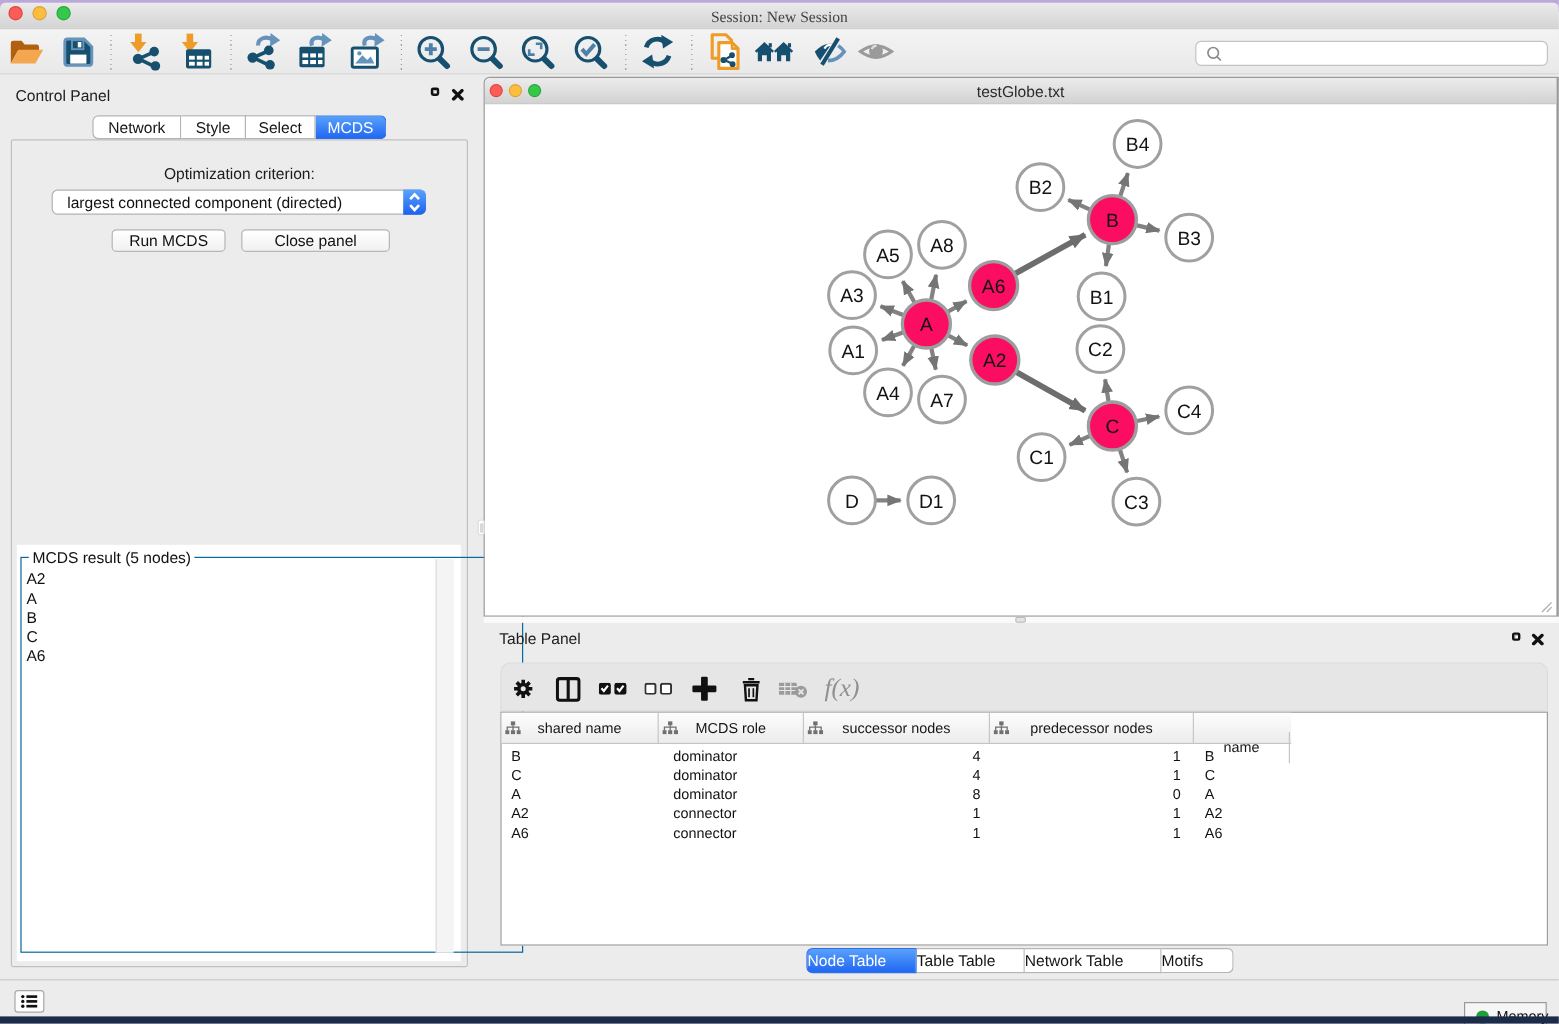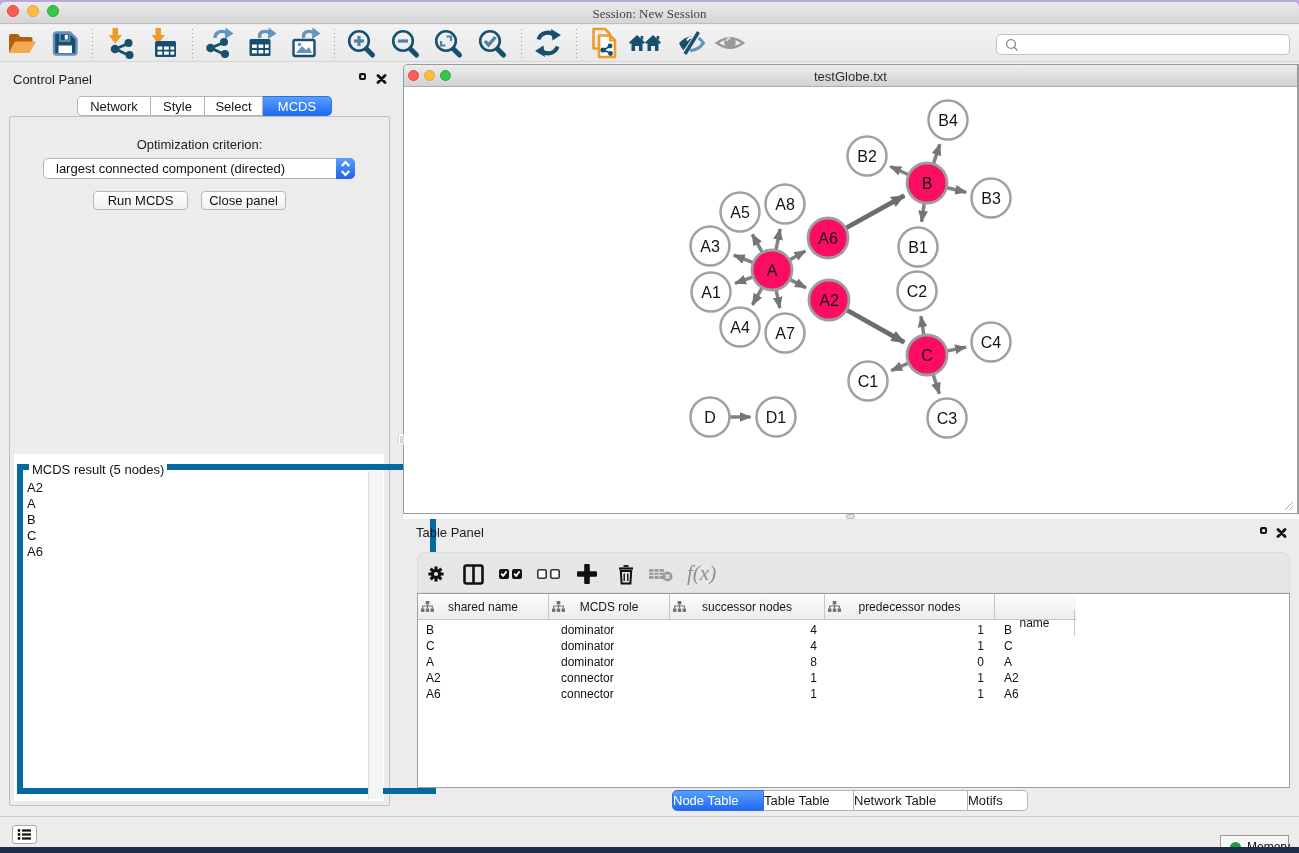--- a/index.html
+++ b/index.html
@@ -39,21 +39,21 @@
 #dd { position:absolute; left:43px; top:158px; width:312px; height:21px; background:#fff;
   border:1px solid #b2b2b2; border-radius:5px; font-size:13px; color:#111;
   line-height:19px; padding-left:12px; }
 #dd .step { position:absolute; right:-1px; top:-1px; width:19px; height:21px;
   background:linear-gradient(#5ba2fb,#1c61ee); border-radius:0 5px 5px 0; }
 .btn { position:absolute; height:19px; background:linear-gradient(#ffffff,#f1f1f1);
   border:1px solid #b7b7b7; border-radius:4px; font-size:13px; color:#111;
   text-align:center; line-height:17px; }
 #mcds-white { position:absolute; left:14px; top:454px; width:370px; height:347px; background:#fff; }
 #mcds-group { position:absolute; left:3px; top:10px; width:419px; height:330px;
-  border:6px solid #0369a1; }
+  border:1px solid #0369a1; }
 #mcds-label { position:absolute; left:6px; top:-8px; background:#fff; padding:0 3px;
   font-size:13px; color:#111; }
 .mitem { position:absolute; left:4px; font-size:13px; color:#111; }
 #mcds-sb { position:absolute; left:345px; top:1px; width:15px; height:328px;
   background:#f4f4f4; border-left:1px solid #dcdcdc; }
 
 
 #statusbar { position:absolute; left:0; top:816px; width:1299px; height:31px;
   background:#ececec; border-top:1px solid #c9c9c9; }
 #listbtn { position:absolute; left:12px; top:8px; width:25px; height:19px; background:#fdfdfd;
@@ -260,33 +260,33 @@
 <div id="cp-title">Control Panel</div>
 <div class="sqico" style="left:359px; top:73px;"></div>
 <svg style="position:absolute;left:376px;top:74px" width="11" height="10" viewBox="0 0 11 10">
       <path d="M2 1.5 L9 8.5 M9 1.5 L2 8.5" stroke="#111" stroke-width="2.8" stroke-linecap="round"></path>
     </svg>
 <div id="cp-box"></div>
 <div class="tabs" style="left:77px; top:96px;">
   <div class="tab first" style="width:74px;">Network</div>
   <div class="tab" style="width:54px;">Style</div>
   <div class="tab" style="width:58px;">Select</div>
-  <div class="tab sel last" style="width:69px;">MCDS</div>
+  <div class="tab sel last" style="width:59px;">MCDS</div>
 </div>
 <div id="dd">largest connected component (directed)
   <div class="step">
     <svg width="19" height="21" viewBox="0 0 19 21">
       <path d="M5.8 8 L9.5 4 L13.2 8" fill="none" stroke="#fff" stroke-width="2.2"></path>
       <path d="M5.8 13 L9.5 17 L13.2 13" fill="none" stroke="#fff" stroke-width="2.2"></path>
     </svg>
   </div>
 </div>
 <div id="opt-label">Optimization criterion:</div>
 <div class="btn" style="left:93px; top:191px; width:95px;">Run MCDS</div>
-<div class="btn" style="left:201px; top:191px; width:85px;">Close panel</div>
+<div class="btn" style="left:201px; top:191px; width:124px;">Close panel</div>
 
 <div id="mcds-white">
   <div id="mcds-group">
     <div id="mcds-label">MCDS result (5 nodes)</div>
     <div class="mitem" style="top:10px;">A2</div>
     <div class="mitem" style="top:26px;">A</div>
     <div class="mitem" style="top:42px;">B</div>
     <div class="mitem" style="top:58px;">C</div>
     <div class="mitem" style="top:74px;">A6</div>
     <div id="mcds-sb"></div>

